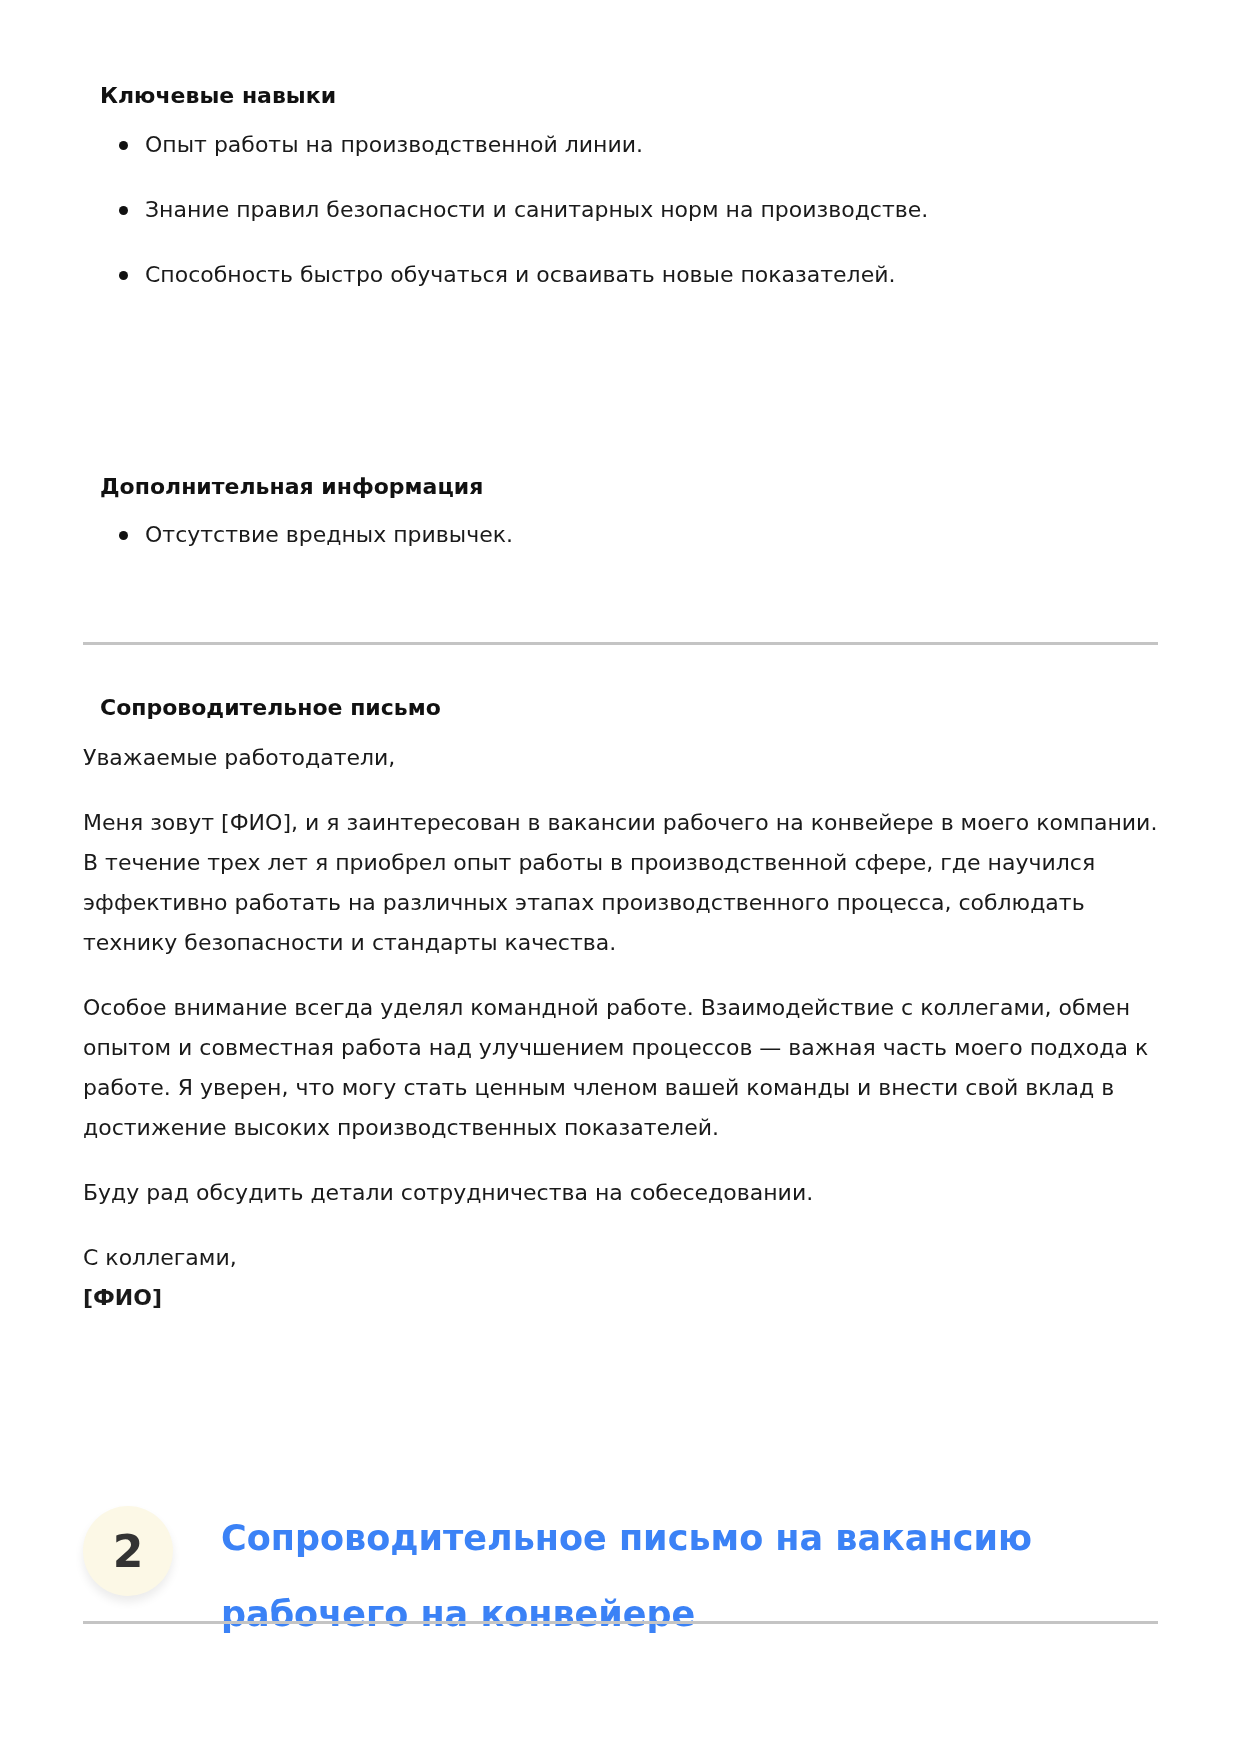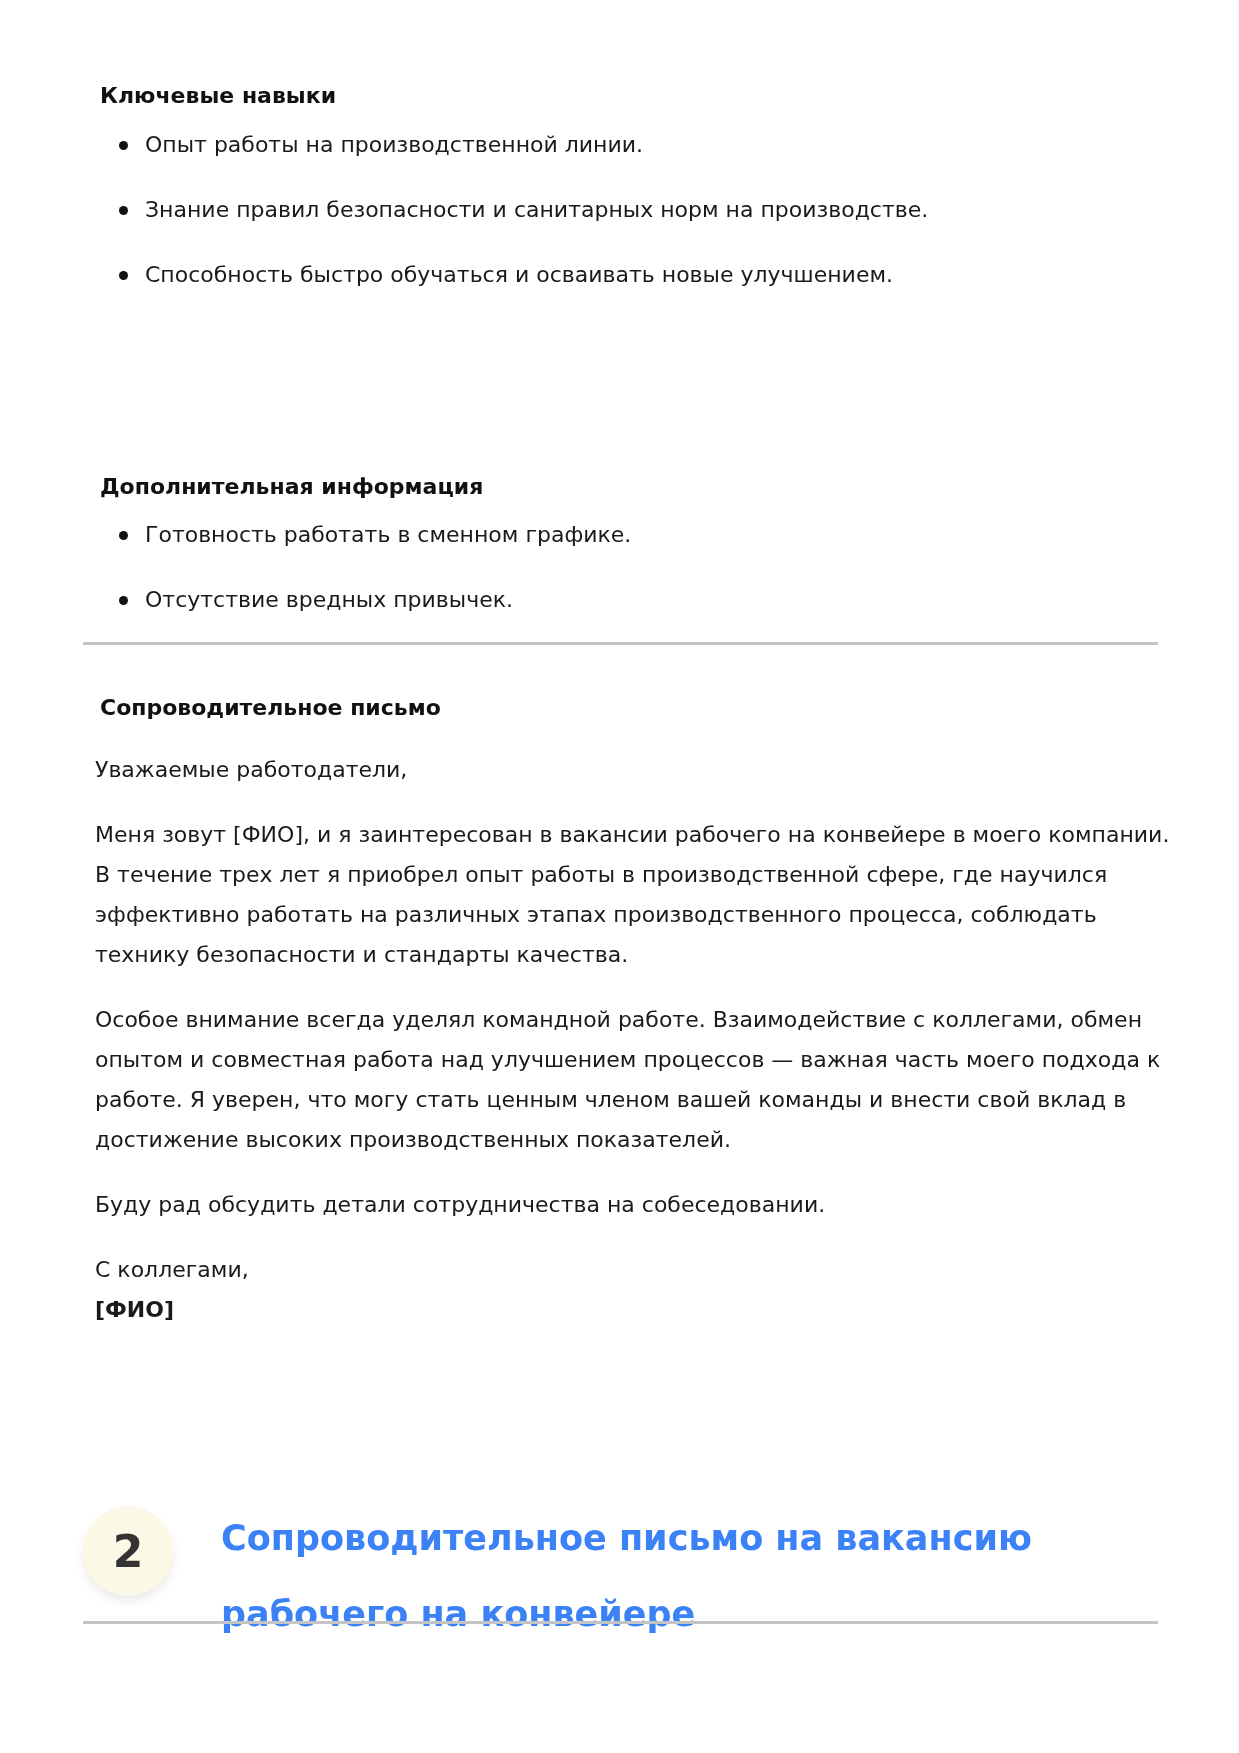--- a/index.html
+++ b/index.html
@@ -1,44 +1,43 @@
 <!DOCTYPE html>
 <html><head>
 <meta charset="utf-8">
 <style>
   html, body { margin:0; padding:0; background:#ffffff; }
   body { width:1239px; height:1753px; position:relative; overflow:hidden;
     font-family:"DejaVu Sans","Liberation Sans",sans-serif; color:#1a1a1a; }
   .page { position:absolute; left:83px; top:0; width:1075px; }
   h3 { font-size:22px; font-weight:bold; margin:17px; position:absolute; left:0; color:#111; }
-  p.txt { font-size:22px; margin:12px; position:absolute; left:0; line-height:40px; width:1080px; }
+  p.txt { font-size:22px; margin:0; position:absolute; left:0; line-height:40px; width:1080px; }
   ul.list { list-style:none; margin:0; padding:0; position:absolute; left:0; width:1080px; }
   ul.list li { font-size:22px; position:relative; padding-left:62px; height:65px; line-height:40px; }
   ul.list li::before { content:""; position:absolute; left:36px; top:16px; width:9px; height:9px; border-radius:50%; background:#111; }
   .rule { position:absolute; left:0; width:1075px; height:3px; background:#c4c4c4; }
   .sec-head { position:absolute; left:0; top:1500px; width:1075px; height:120px; }
   .badge { position:absolute; left:0; top:6px; width:90px; height:90px; border-radius:50%; background:#fcf8e6;
     box-shadow:0 6px 10px rgba(0,0,0,0.08); display:flex; align-items:center; justify-content:center;
     font-size:44px; font-weight:bold; color:#333; }
   .sec-title { position:absolute; left:138px; top:0; font-size:35px; font-weight:bold; line-height:76px; color:#3b82f6; width:960px; }
 </style>
 </head>
 <body>
 
 <div class="page">
   <h3 style="top:66px;">Ключевые навыки</h3>
   <ul class="list" style="top:125px;">
     <li>Опыт работы на производственной линии.</li>
     <li>Знание правил безопасности и санитарных норм на производстве.</li>
-    <li>Способность быстро обучаться и осваивать новые улучшением.</li>
+    <li>Способность быстро обучаться и осваивать новые показателей.</li>
   </ul>
 
   <h3 style="top:457px;">Дополнительная информация</h3>
   <ul class="list" style="top:515px;">
-    <li>Готовность работать в сменном графике.</li>
     <li>Отсутствие вредных привычек.</li>
   </ul>
 
   <div class="rule" style="top:642px;"></div>
 
   <h3 style="top:678px;">Сопроводительное письмо</h3>
   <p class="txt" style="top:738px;">Уважаемые работодатели,</p>
   <p class="txt" style="top:803px;">Меня зовут [ФИО], и я заинтересован в вакансии рабочего на конвейере в моего компании. В течение трех лет я приобрел опыт работы в производственной сфере, где научился эффективно работать на различных этапах производственного процесса, соблюдать технику безопасности и стандарты качества.</p>
   <p class="txt" style="top:988px;">Особое внимание всегда уделял командной работе. Взаимодействие с коллегами, обмен опытом и совместная работа над улучшением процессов — важная часть моего подхода к работе. Я уверен, что могу стать ценным членом вашей команды и внести свой вклад в достижение высоких производственных показателей.</p>
   <p class="txt" style="top:1173px;">Буду рад обсудить детали сотрудничества на собеседовании.</p>

